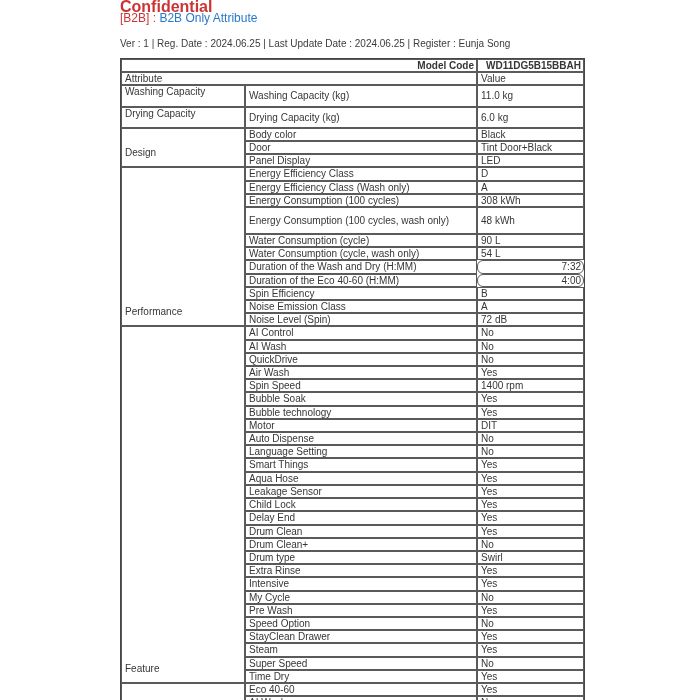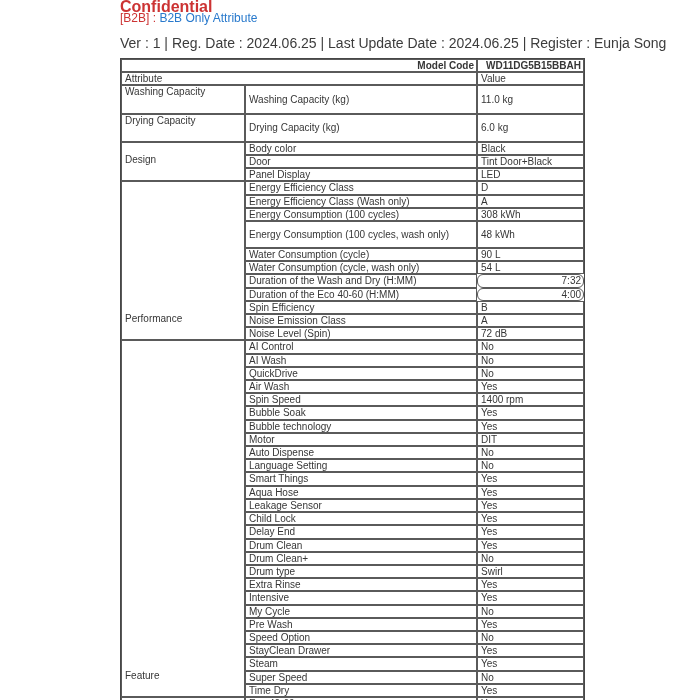--- a/index.html
+++ b/index.html
@@ -17,21 +17,21 @@
     color: #cc3333;
   }
   .b2b-line {
     position: absolute; left: 120px; top: 13px;
     font-size: 12px; line-height: 11px; font-weight: normal;
   }
   .b2b-tag, .b2b-sep { color: #cc3333; }
   .b2b-label { color: #2879cc; }
   .meta-line {
     position: absolute; left: 120px; top: 38px;
-    font-size: 14px; line-height: 11px; color: #3c3c3c;
+    font-size: 10px; line-height: 11px; color: #3c3c3c;
   }
   .table-wrap {
     position: absolute; left: 120px; top: 58px;
     width: 470px; height: 642px; overflow: hidden;
   }
   table.spec {
     border-collapse: separate;
     border-spacing: 0;
     table-layout: fixed;
     width: 463px;
@@ -45,21 +45,21 @@
     height: 11.2px;
     padding: 0 2px 0 3px;
     text-align: left;
     vertical-align: middle;
     white-space: nowrap;
     overflow: hidden;
     color: #363636;
     font-weight: normal;
   }
   table.spec th.model-head { text-align: right; font-weight: bold; }
-  table.spec td.category { vertical-align: bottom; padding-bottom: 15px; }
+  table.spec td.category { vertical-align: bottom; padding-bottom: 8px; }
   table.spec tr.tall td { height: 25px; }
   table.spec td.right { text-align: right; border-radius: 6px; }
 </style>
 </head>
 <body>
 
 <div class="confidential">Confidential</div>
 
 <div class="b2b-line"><span class="b2b-tag">[B2B]</span><span class="b2b-sep"> : </span><span class="b2b-label">B2B Only Attribute</span></div>
 

